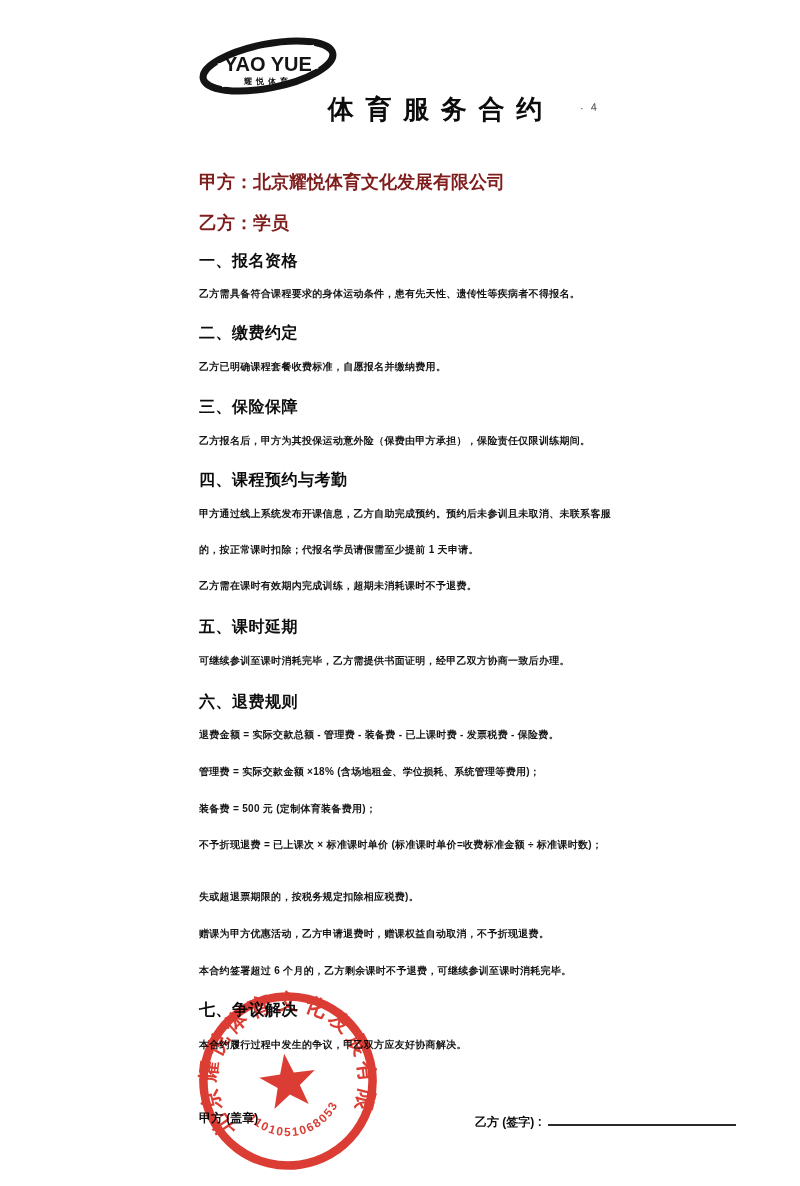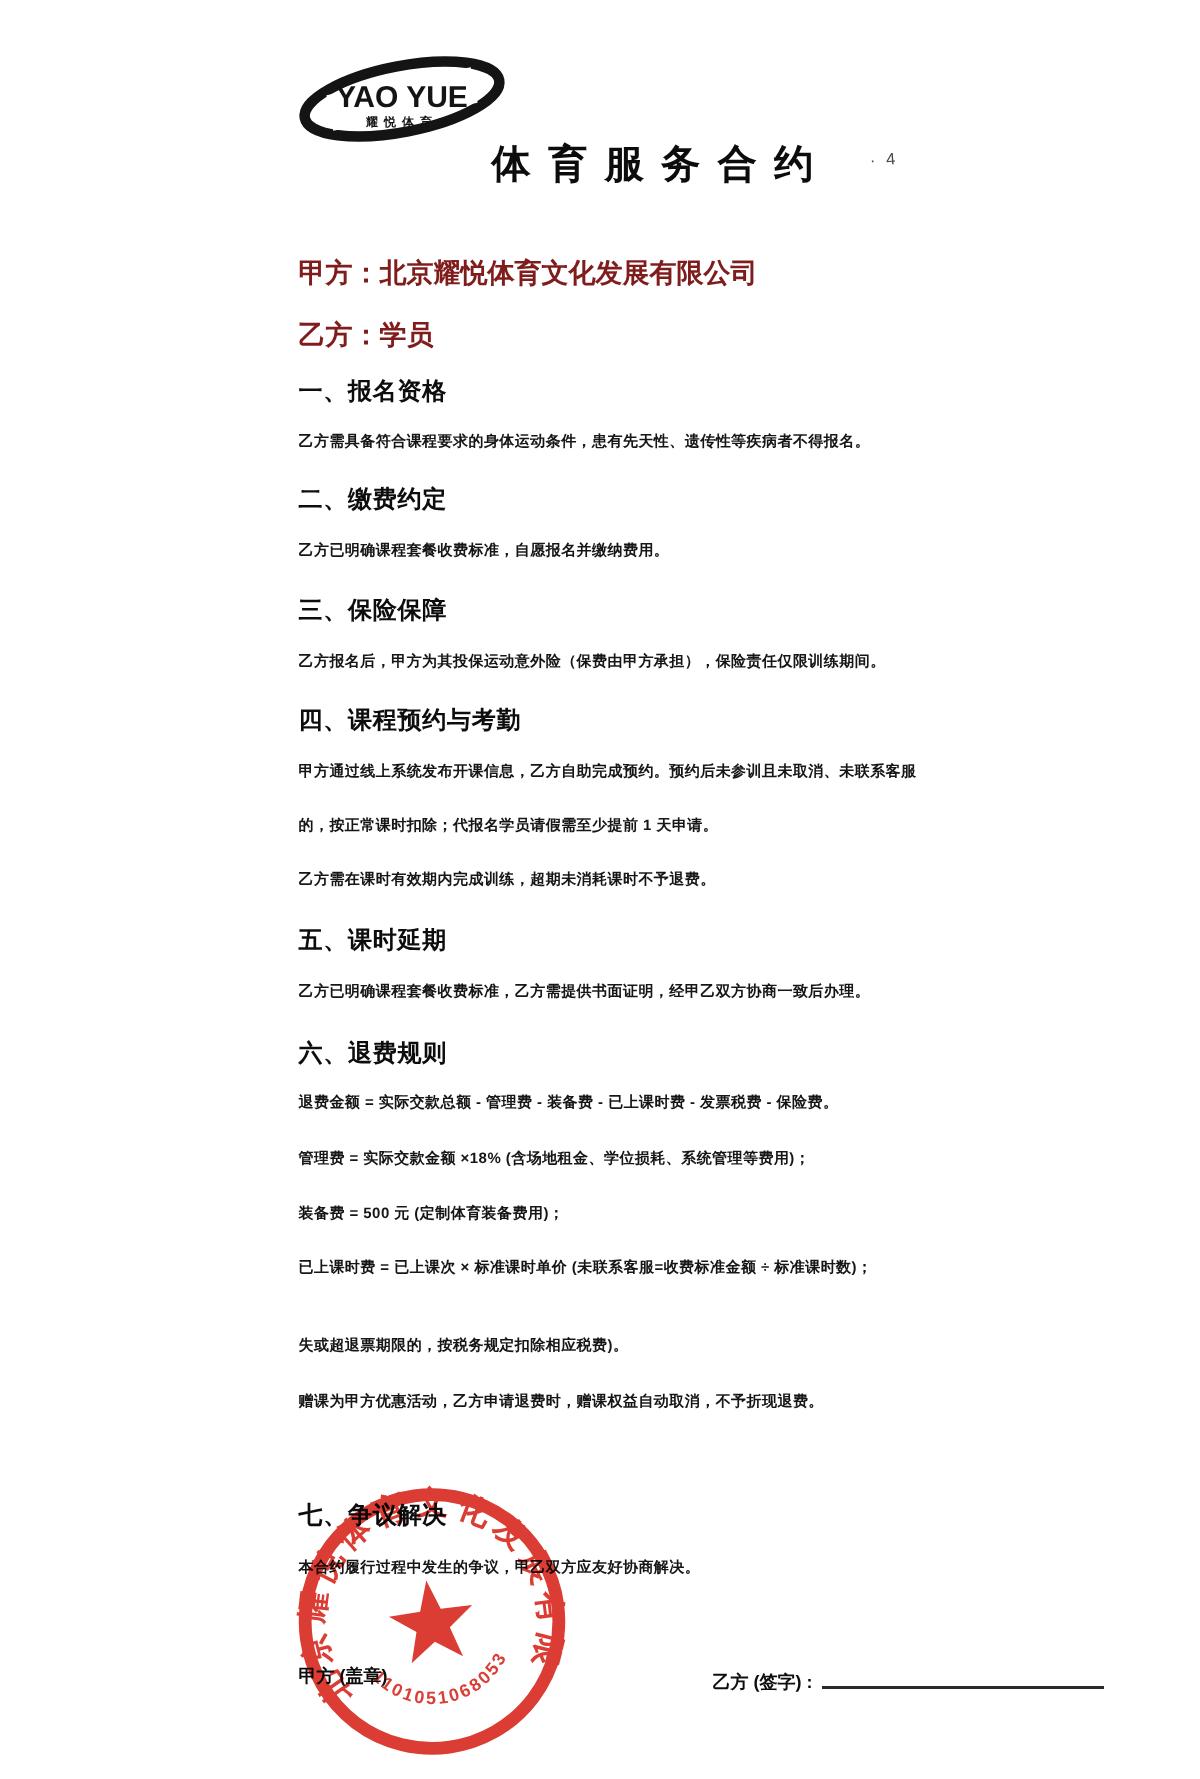--- a/index.html
+++ b/index.html
@@ -85,29 +85,30 @@
 
   <div class="line hding" style="top:397px">三、保险保障</div>
   <div class="line para" style="top:434px">乙方报名后，甲方为其投保运动意外险（保费由甲方承担），保险责任仅限训练期间。</div>
 
   <div class="line hding" style="top:470px">四、课程预约与考勤</div>
   <div class="line para" style="top:507px">甲方通过线上系统发布开课信息，乙方自助完成预约。预约后未参训且未取消、未联系客服</div>
   <div class="line para" style="top:543px">的，按正常课时扣除；代报名学员请假需至少提前 1 天申请。</div>
   <div class="line para" style="top:579px">乙方需在课时有效期内完成训练，超期未消耗课时不予退费。</div>
 
   <div class="line hding" style="top:617px">五、课时延期</div>
-  <div class="line para" style="top:654px">乙方已明确课程套餐收费标准，乙方需提供书面证明，经甲乙双方协商一致后办理。</div>
+  <div class="line para" style="top:654px">可继续参训至课时消耗完毕，乙方需提供书面证明，经甲乙双方协商一致后办理。</div>
 
   <div class="line hding" style="top:692px">六、退费规则</div>
   <div class="line para" style="top:728px">退费金额 = 实际交款总额 - 管理费 - 装备费 - 已上课时费 - 发票税费 - 保险费。</div>
   <div class="line para" style="top:765px">管理费 = 实际交款金额 ×18% (含场地租金、学位损耗、系统管理等费用)；</div>
   <div class="line para" style="top:802px">装备费 = 500 元 (定制体育装备费用)；</div>
-  <div class="line para" style="top:838px">已上课时费 = 已上课次 × 标准课时单价 (未联系客服=收费标准金额 ÷ 标准课时数)；</div>
+  <div class="line para" style="top:838px">不予折现退费 = 已上课次 × 标准课时单价 (标准课时单价=收费标准金额 ÷ 标准课时数)；</div>
   <div class="line para" style="top:890px">失或超退票期限的，按税务规定扣除相应税费)。</div>
   <div class="line para" style="top:927px">赠课为甲方优惠活动，乙方申请退费时，赠课权益自动取消，不予折现退费。</div>
+  <div class="line para" style="top:964px">本合约签署超过 6 个月的，乙方剩余课时不予退费，可继续参训至课时消耗完毕。</div>
 
   <div class="line hding" style="top:1000px">七、争议解决</div>
   <div class="line para" style="top:1038px">本合约履行过程中发生的争议，甲乙双方应友好协商解决。</div>
 
   <div class="line" style="top:1108px">
     <span class="sign-label">甲方 (盖章)</span>
   </div>
   <div class="line" style="top:1108px; left:440px">
     <span class="sign-label">乙方 (签字) :</span><span class="sign-underline"></span>
   </div>

